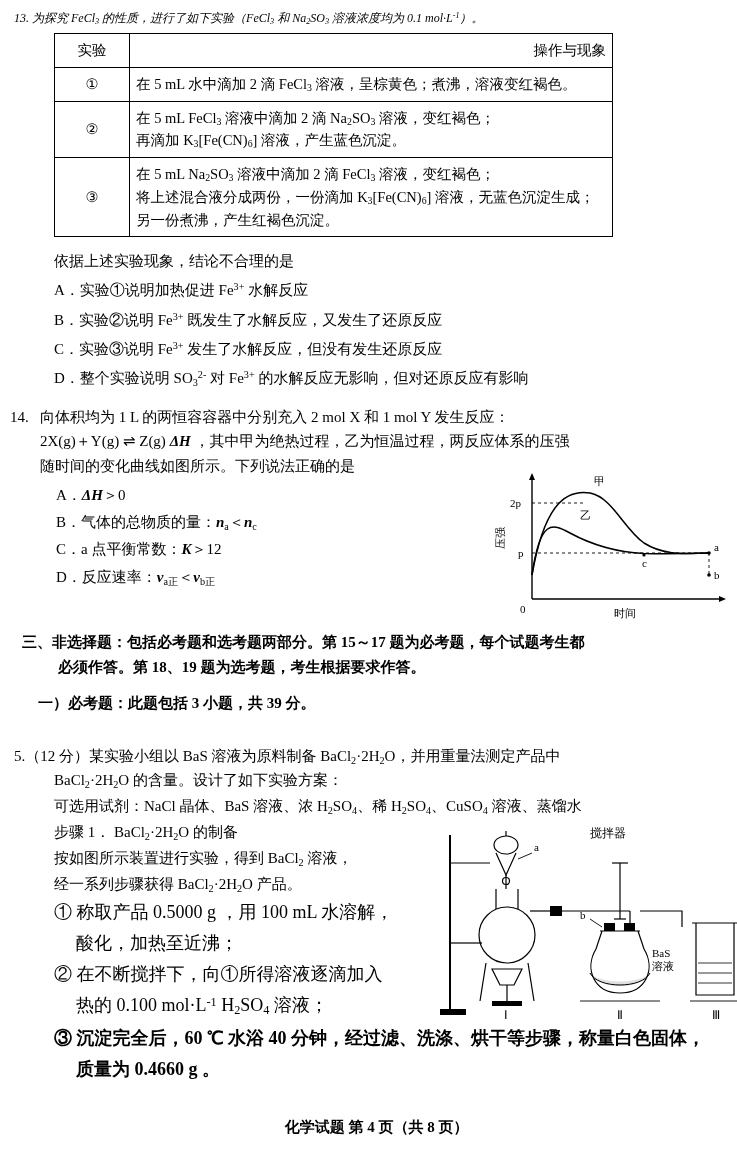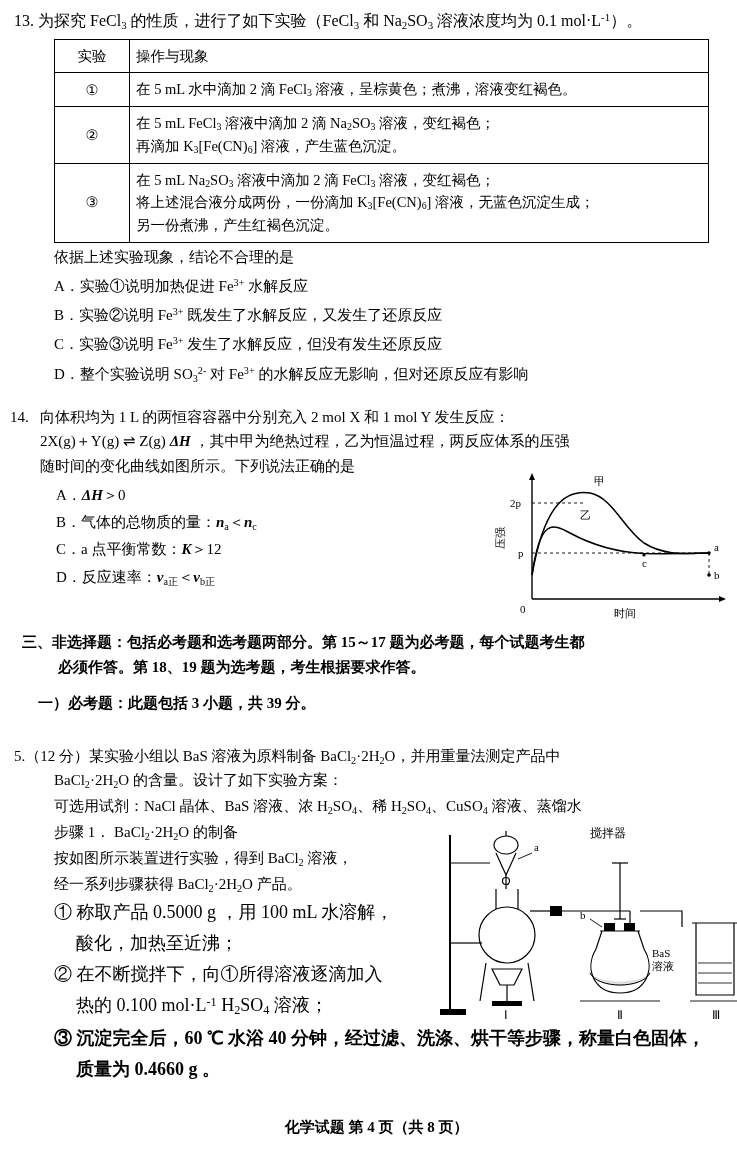--- a/index.html
+++ b/index.html
@@ -25,46 +25,48 @@
   sup { font-size: 0.68em; vertical-align: 0.45em; }
 
   
   #q13 {
     position: absolute;
     left: 14px;
     top: 10px;
     width: 710px;
   }
   #q13 .stem {
-    font-size: 16px;
+    font-size: 12px;
     line-height: 1.4;
     white-space: nowrap;
+    font-style: italic;
   }
   table.exp {
     border-collapse: collapse;
     margin-left: 40px;
     margin-top: 6px;
-    width: 655px;
+    width: 559px;
     table-layout: fixed;
   }
   table.exp td, table.exp th {
     border: 1px solid #000;
     padding: 5px 6px;
     font-size: 14.5px;
     vertical-align: middle;
     line-height: 1.55;
     font-weight: normal;
   }
   table.exp th:first-child, table.exp td.c1 {
     width: 62px;
     text-align: center;
   }
-  table.exp th.hdr2 { text-align: left; }
+  table.exp th.hdr2 { text-align: right; }
   .after-table {
     margin-left: 40px;
+    margin-top: 10px;
     font-size: 15px;
     line-height: 1.95;
   }
   .opt { margin-left: 40px; font-size: 15px; line-height: 1.95; }
 
   
   #q14 { position: absolute; left: 4px; top: 405px; width: 730px; }
   #q14 .body { margin-left: 36px; font-size: 15px; line-height: 1.62; }
   #q14 .opts { margin-left: 52px; font-size: 15px; line-height: 1.82; margin-top: 4px; }
   #chart-wrap {

